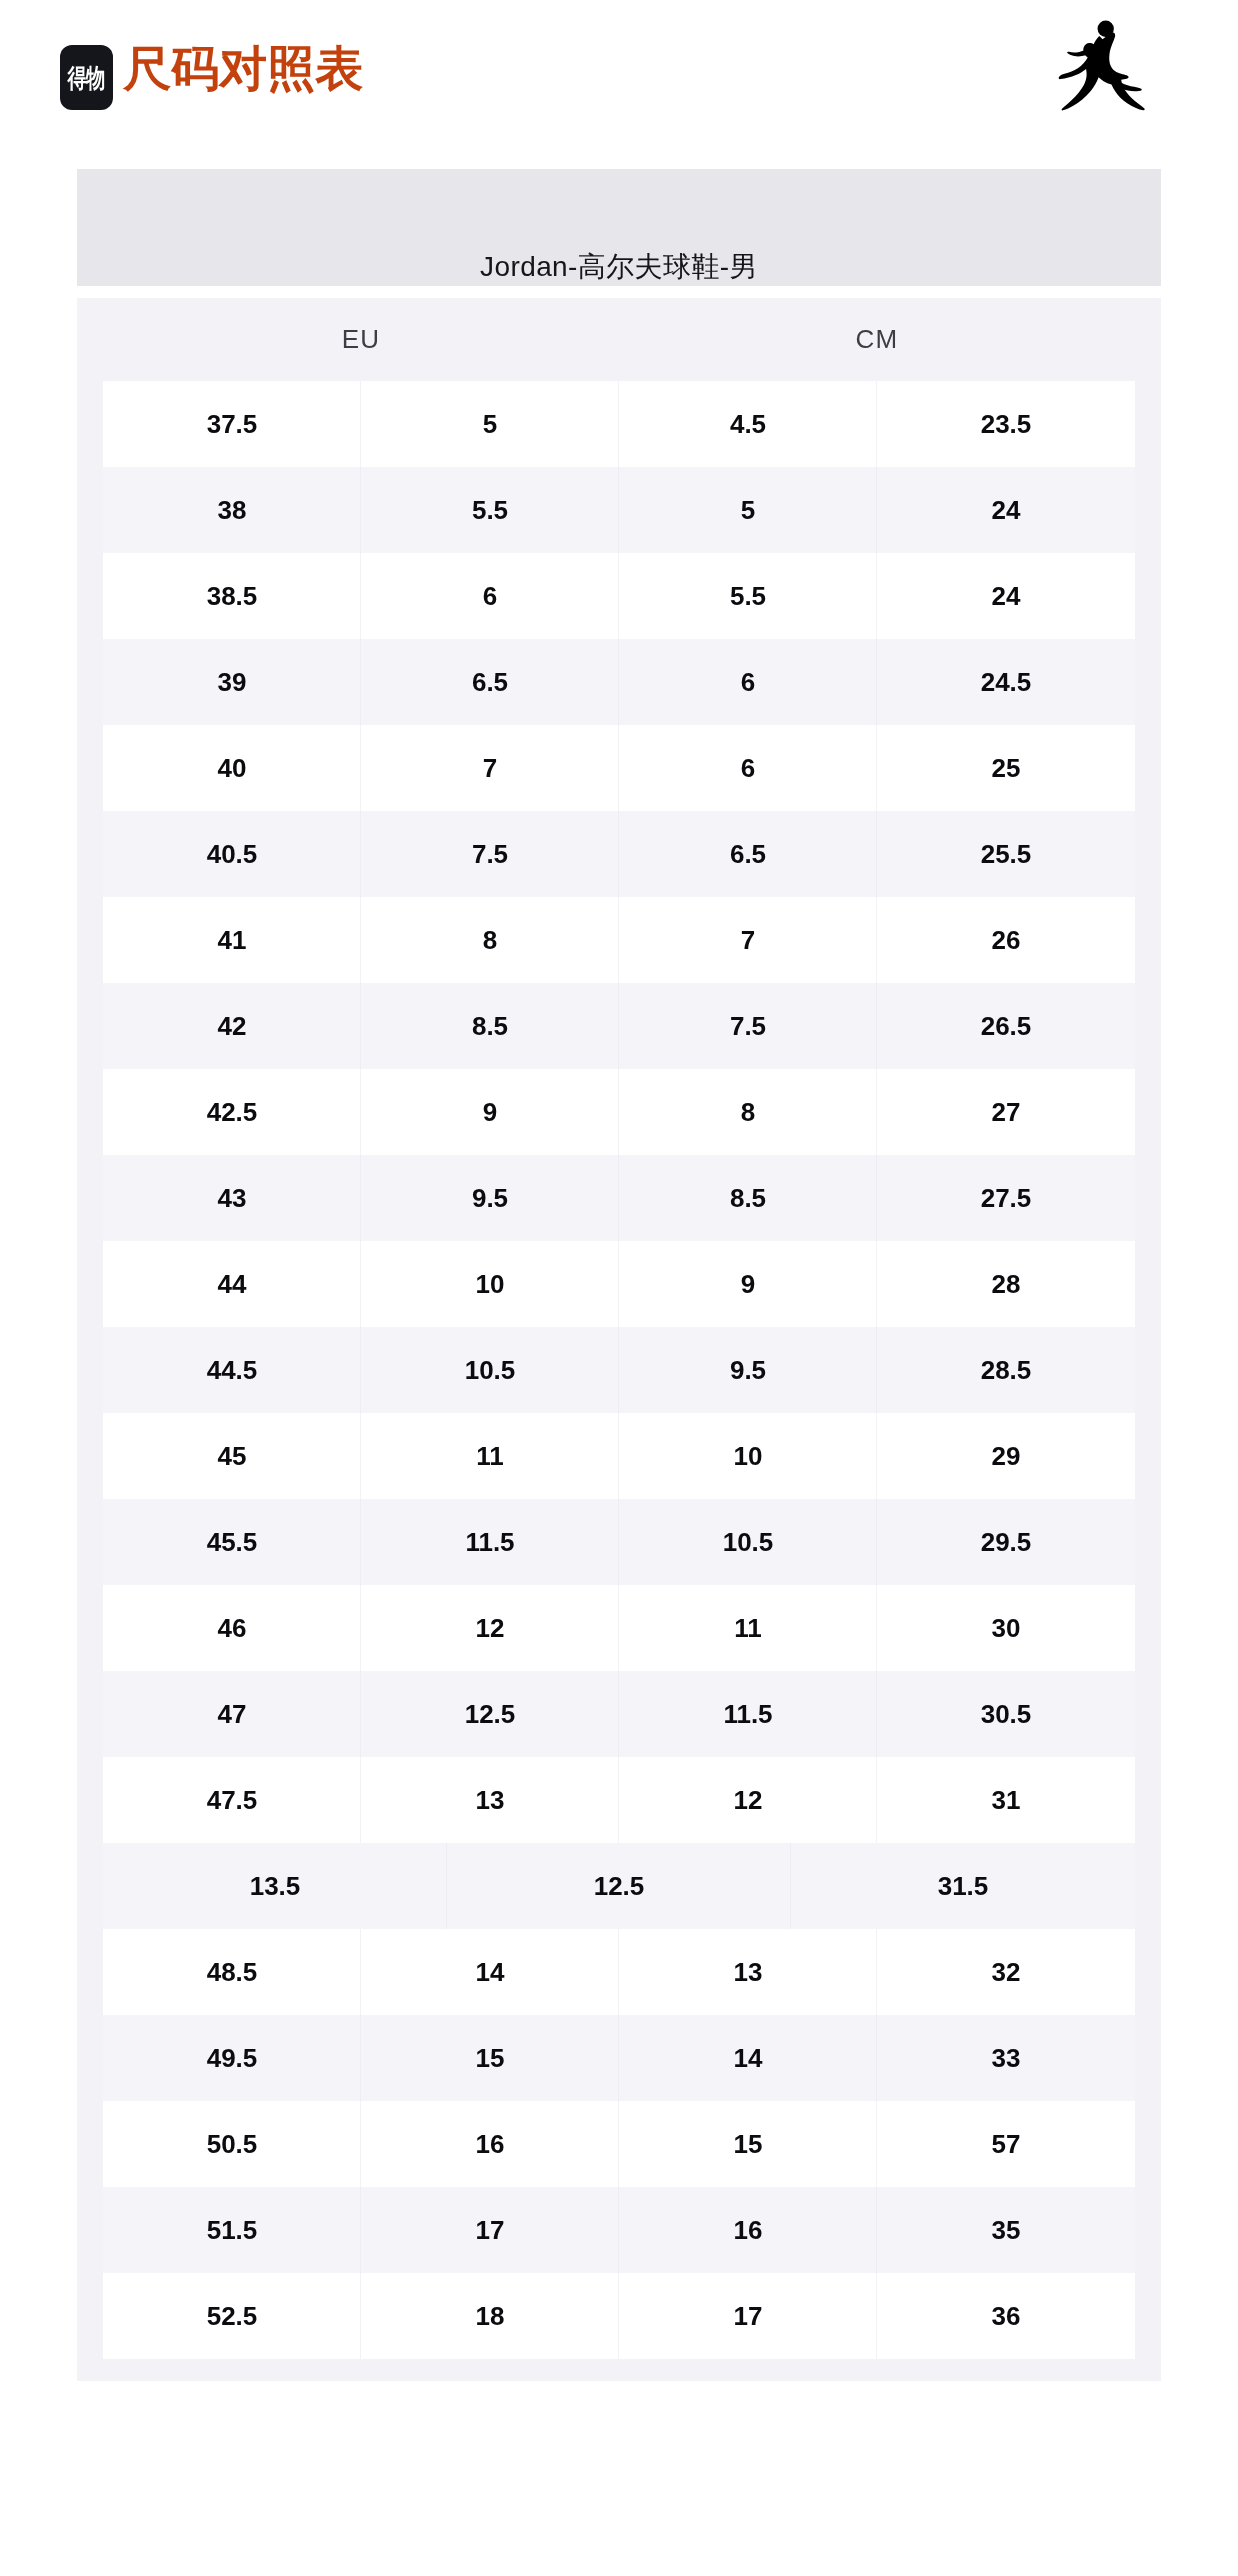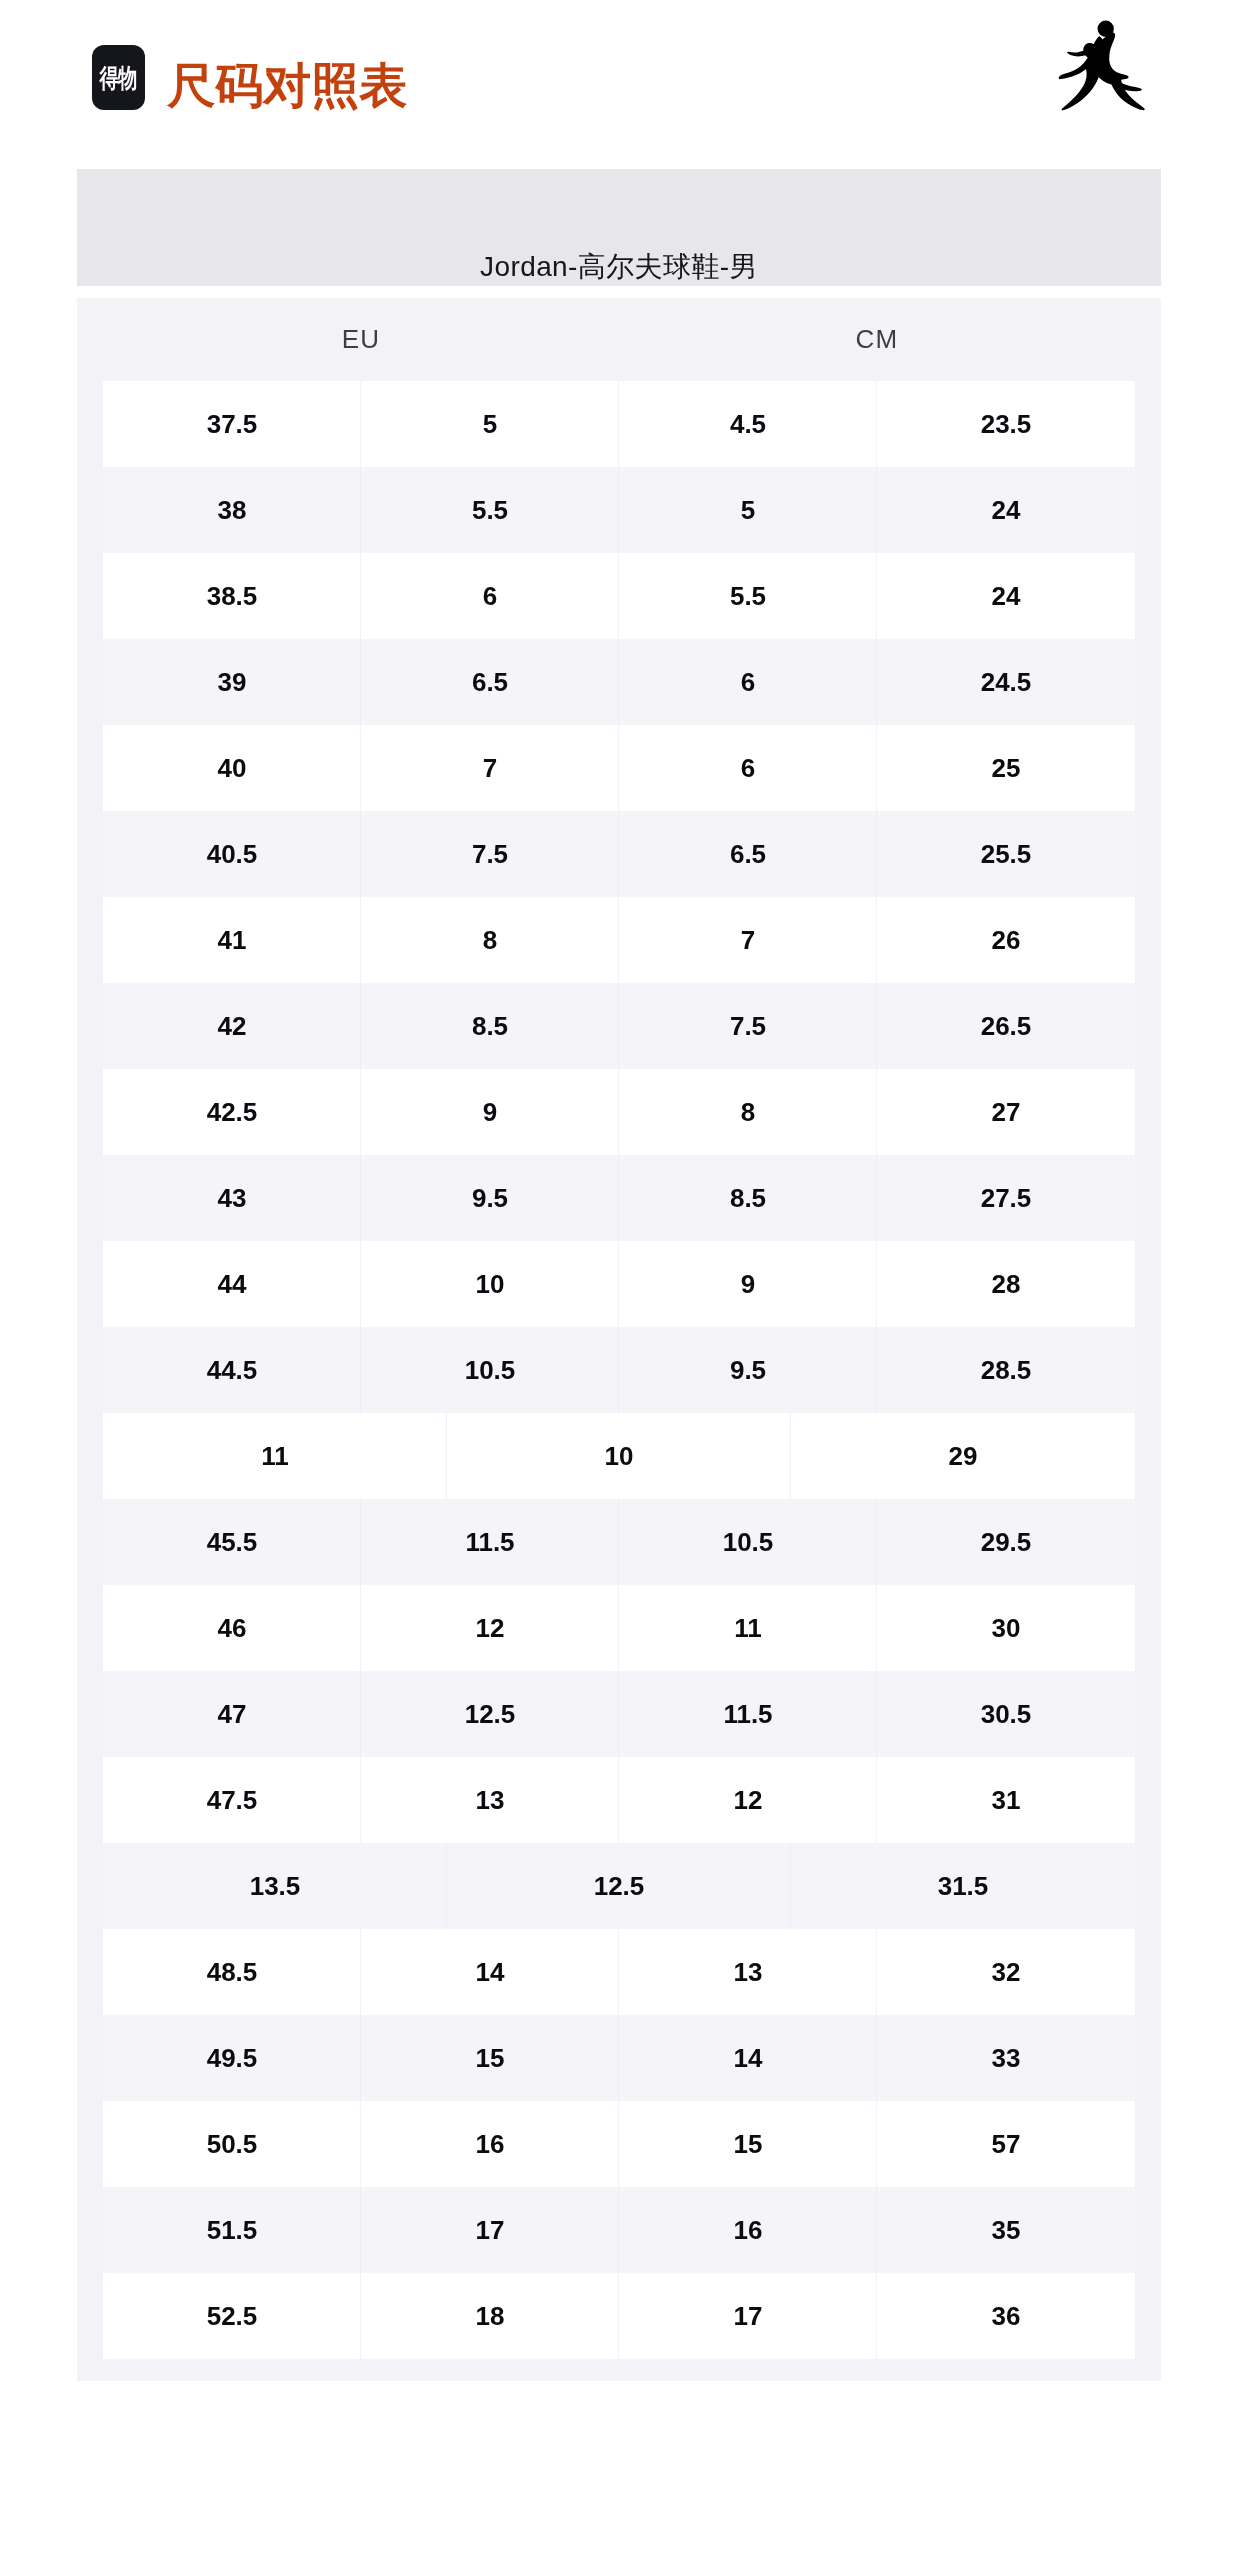--- a/index.html
+++ b/index.html
@@ -22,23 +22,22 @@
   .header {
     position: absolute;
     left: 0; top: 0;
     width: 1239px;
     height: 155px;
     display: flex;
     align-items: center;
   }
   .brand {
     display: flex;
-    align-items: flex-end;
-    margin-left: 92px;
-    gap: 12px;
+    align-items: flex-start;
+    margin-left: 60px;
   }
   .brand-badge {
     width: 53px;
     height: 65px;
     background: #15151c;
     border-radius: 12px;
     display: flex;
     align-items: center;
     justify-content: center;
     flex: none;
@@ -269,20 +268,21 @@
             <div class="grid-cell">9</div>
             <div class="grid-cell">28</div>
           </div>
           <div class="grid-row data-row even">
             <div class="grid-cell">44.5</div>
             <div class="grid-cell">10.5</div>
             <div class="grid-cell">9.5</div>
             <div class="grid-cell">28.5</div>
           </div>
           <div class="grid-row data-row odd">
+            <div class="grid-cell">45</div>
             <div class="grid-cell">11</div>
             <div class="grid-cell">10</div>
             <div class="grid-cell">29</div>
           </div>
           <div class="grid-row data-row even">
             <div class="grid-cell">45.5</div>
             <div class="grid-cell">11.5</div>
             <div class="grid-cell">10.5</div>
             <div class="grid-cell">29.5</div>
           </div>

